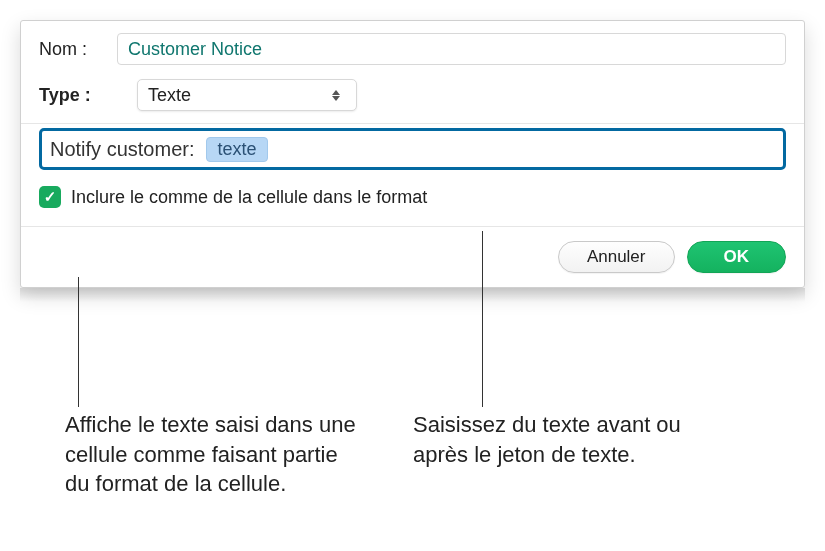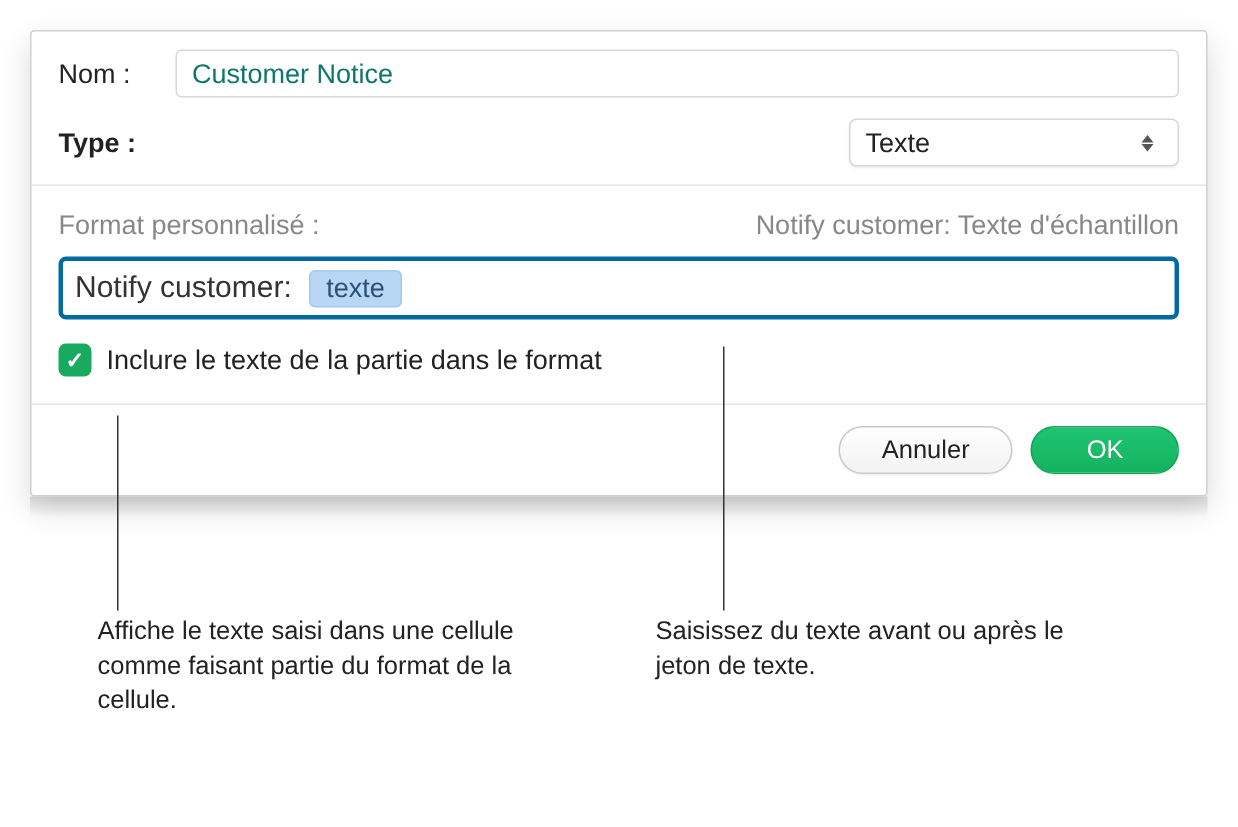--- a/index.html
+++ b/index.html
@@ -21,21 +21,20 @@
       background: #fff;
       border: 1px solid #d0d0d0;
       border-radius: 3px;
       box-shadow: 0 8px 20px rgba(0,0,0,0.15);
       position: relative;
     }
     .row {
       display: flex;
       align-items: center;
       padding: 12px 18px;
-      justify-content: space-between;
     }
     .row .label {
       width: 78px;
       font-size: 18px;
       color: #222;
     }
     .row .label.bold {
       font-weight: 600;
     }
     .name-input {
@@ -161,49 +160,49 @@
       cursor: pointer;
       display: inline-flex;
       align-items: center;
       justify-content: center;
       box-shadow: 0 1px 1px rgba(0,0,0,0.05);
     }
     .btn.primary {
       background: linear-gradient(#1fc472, #14b25f);
       border: 1px solid #12a556;
       color: #fff;
-      font-weight: 400;
+      font-weight: 700;
       padding: 0 36px;
     }
     .shadow-below {
       height: 14px;
       background: linear-gradient(rgba(0,0,0,0.12), rgba(0,0,0,0));
       margin: 0 20px;
     }
     .callouts {
       position: absolute;
       top: 0;
       left: 0;
       width: 825px;
       height: 551px;
       pointer-events: none;
     }
     .callout-text {
       position: absolute;
-      font-size: 17px;
+      font-size: 22px;
       color: #222;
       line-height: 1.35;
     }
     .callout-left {
       left: 65px;
       top: 410px;
       width: 300px;
     }
     .callout-right {
-      left: 437px;
+      left: 413px;
       top: 410px;
       width: 280px;
     }
     .line {
       position: absolute;
       background: #333;
     }
     .line-v1 {
       left: 78px;
       top: 277px;
@@ -236,37 +235,33 @@
           <span class="chevrons">
             <span class="chev-up"></span>
             <span class="chev-down"></span>
           </span>
         </div>
       </div>
     </div>
 
     <div class="divider"></div>
 
-    <div class="format-row">
-      <span>Format personnalisé :</span>
-      <span>Notify customer: Texte d'échantillon</span>
-    </div>
 
     <div class="format-input-wrap">
       <div class="format-input">
         <span>Notify customer:</span>
         <span class="token">texte</span>
       </div>
     </div>
 
     <div class="checkbox-row">
       <div class="checkbox">
         <span class="checkmark">✓</span>
       </div>
-      <span>Inclure le texte de la partie dans le format</span>
+      <span>Inclure le comme de la cellule dans le format</span>
     </div>
 
     <div class="footer">
       <button class="btn">Annuler</button>
       <button class="btn primary">OK</button>
     </div>
 
   </div>
 </div>
 

